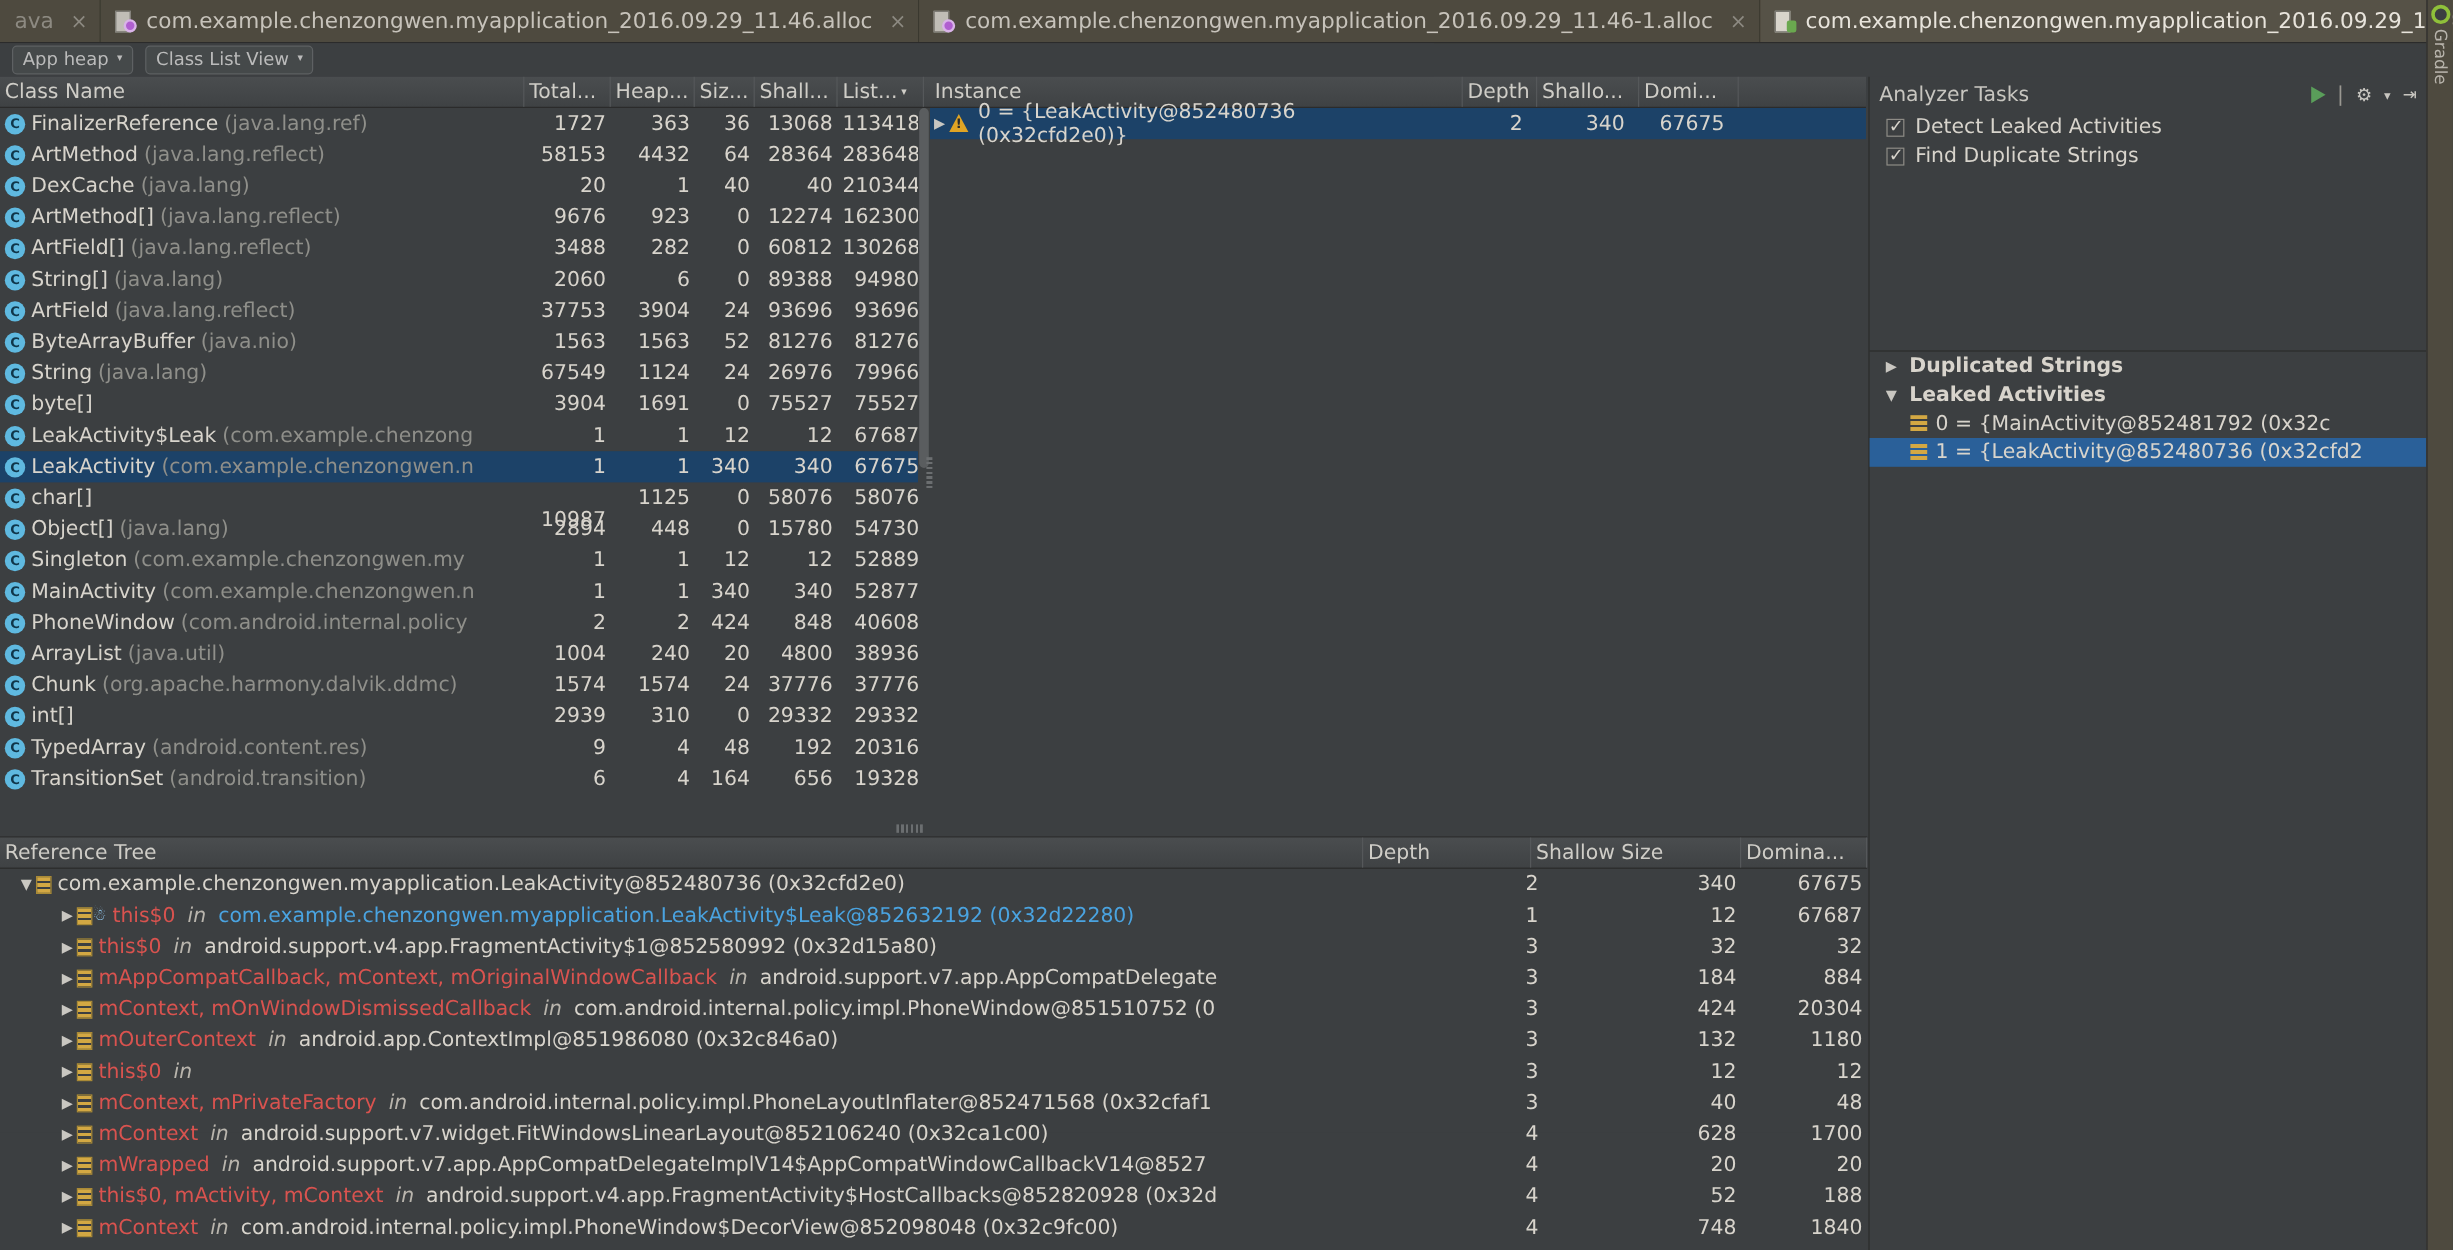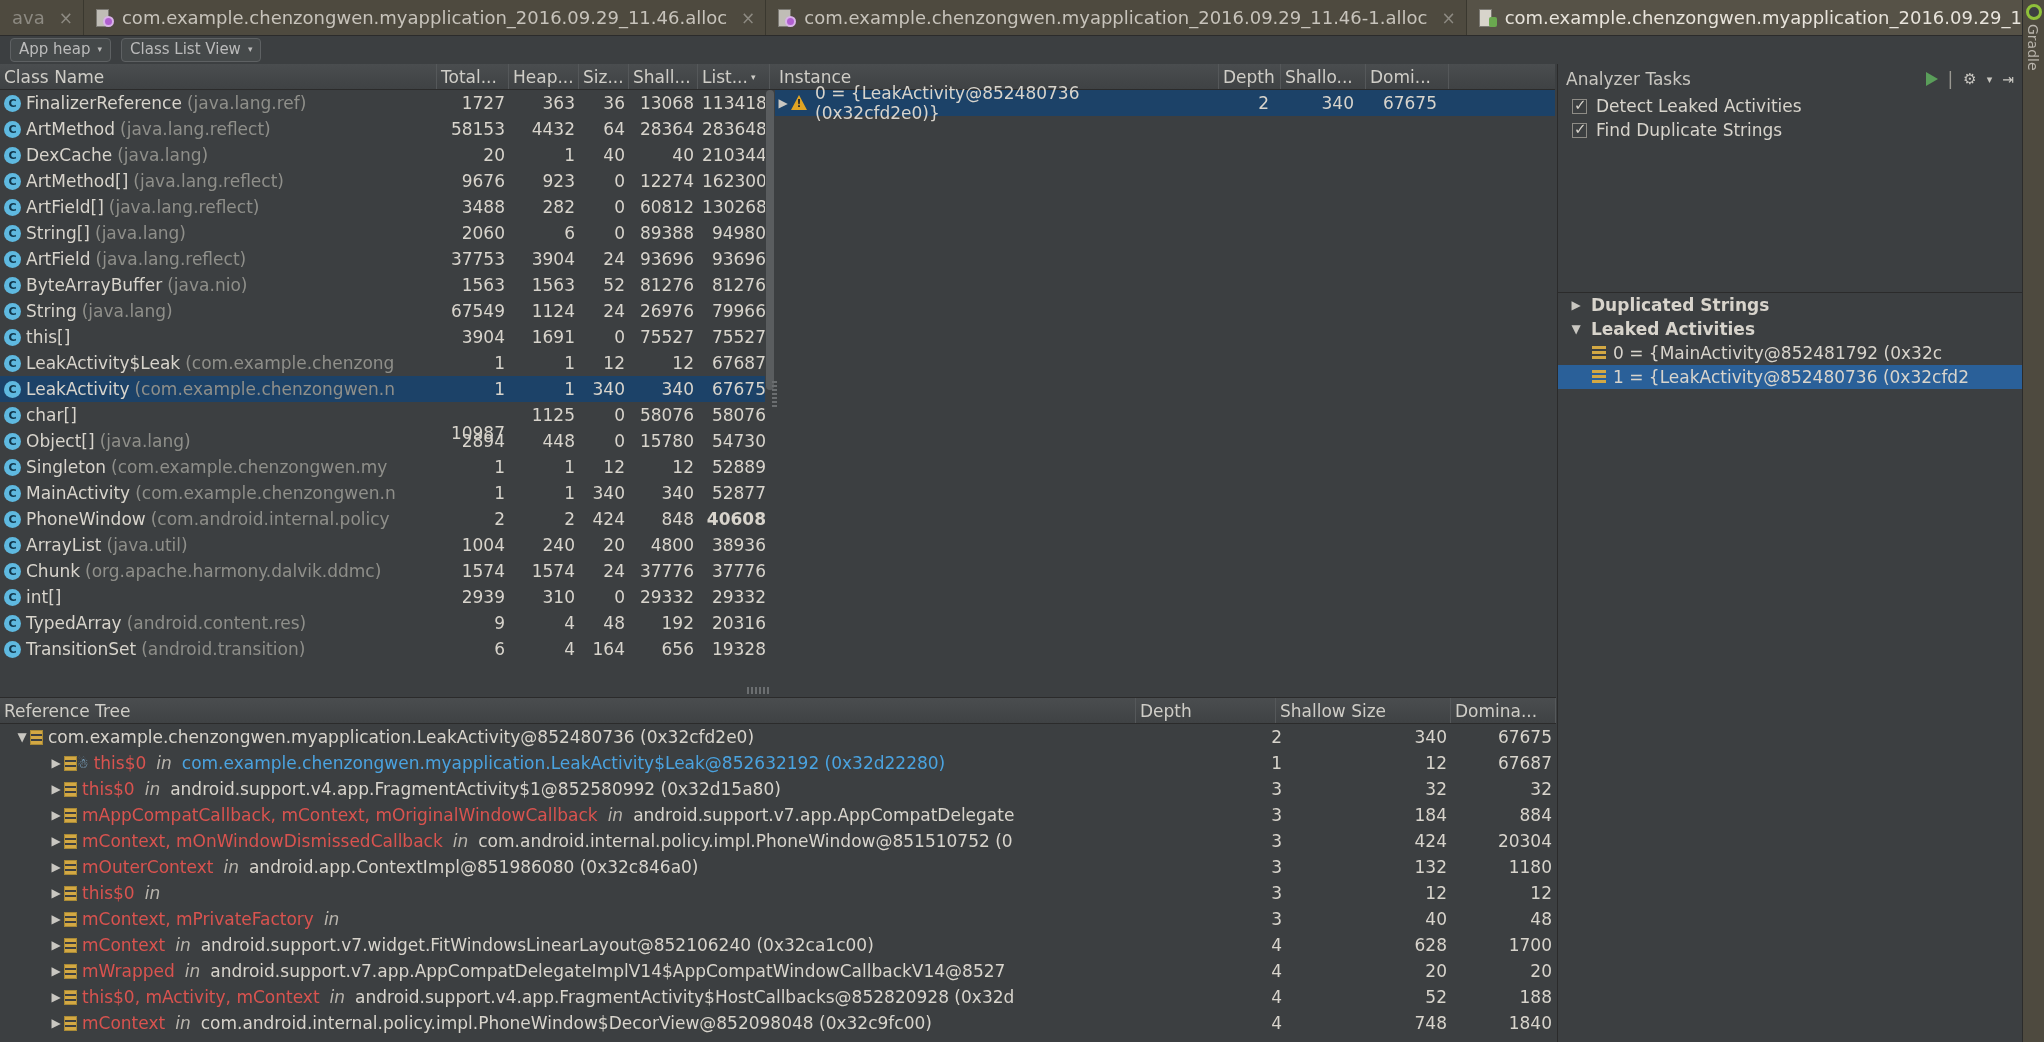--- a/index.html
+++ b/index.html
@@ -356,21 +356,21 @@
           </div>
           <div class="cell num" style="width: 72px;">67549</div>
           <div class="cell num" style="width: 70px;">1124</div>
           <div class="cell num" style="width: 50px;">24</div>
           <div class="cell num" style="width: 69px;">26976</div>
           <div class="cell num" style="width: 72px;">79966</div>
         </div>
         <div class="row">
           <div class="cell name" style="width: 437px;">
             <span class="cicon">C</span>
-            <span>this[]</span>
+            <span>byte[]</span>
             <span class="pkg"></span>
           </div>
           <div class="cell num" style="width: 72px;">3904</div>
           <div class="cell num" style="width: 70px;">1691</div>
           <div class="cell num" style="width: 50px;">0</div>
           <div class="cell num" style="width: 69px;">75527</div>
           <div class="cell num" style="width: 72px;">75527</div>
         </div>
         <div class="row">
           <div class="cell name" style="width: 437px;">
@@ -447,21 +447,21 @@
         <div class="row">
           <div class="cell name" style="width: 437px;">
             <span class="cicon">C</span>
             <span>PhoneWindow</span>
             <span class="pkg">(com.android.internal.policy</span>
           </div>
           <div class="cell num" style="width: 72px;">2</div>
           <div class="cell num" style="width: 70px;">2</div>
           <div class="cell num" style="width: 50px;">424</div>
           <div class="cell num" style="width: 69px;">848</div>
-          <div class="cell num" style="width: 72px; font-weight: bold;">40608</div>
+          <div class="cell num" style="width: 72px;">40608</div>
         </div>
         <div class="row">
           <div class="cell name" style="width: 437px;">
             <span class="cicon">C</span>
             <span>ArrayList</span>
             <span class="pkg">(java.util)</span>
           </div>
           <div class="cell num" style="width: 72px;">1004</div>
           <div class="cell num" style="width: 70px;">240</div>
           <div class="cell num" style="width: 50px;">20</div>
@@ -654,20 +654,21 @@
             <span class="cell" style="width:105px">12</span>
           </span>
         </div>
         <div class="ref-row">
           <span style="width:48px;flex:0 0 auto"></span>
           <span class="arrow">▶</span>
           <span class="stack-ico"></span>
           <span class="ref-label" style="margin-left:5px">
             <span class="ref-field">mContext, mPrivateFactory</span>
             <span class="ref-in">in</span>
+            <span class="ref-plain">com.android.internal.policy.impl.PhoneLayoutInflater@852471568 (0x32cfaf1</span>
           </span>
           <span class="ref-nums">
             <span class="cell" style="width:150px">3</span>
             <span class="cell" style="width:165px">40</span>
             <span class="cell" style="width:105px">48</span>
           </span>
         </div>
         <div class="ref-row">
           <span style="width:48px;flex:0 0 auto"></span>
           <span class="arrow">▶</span>

